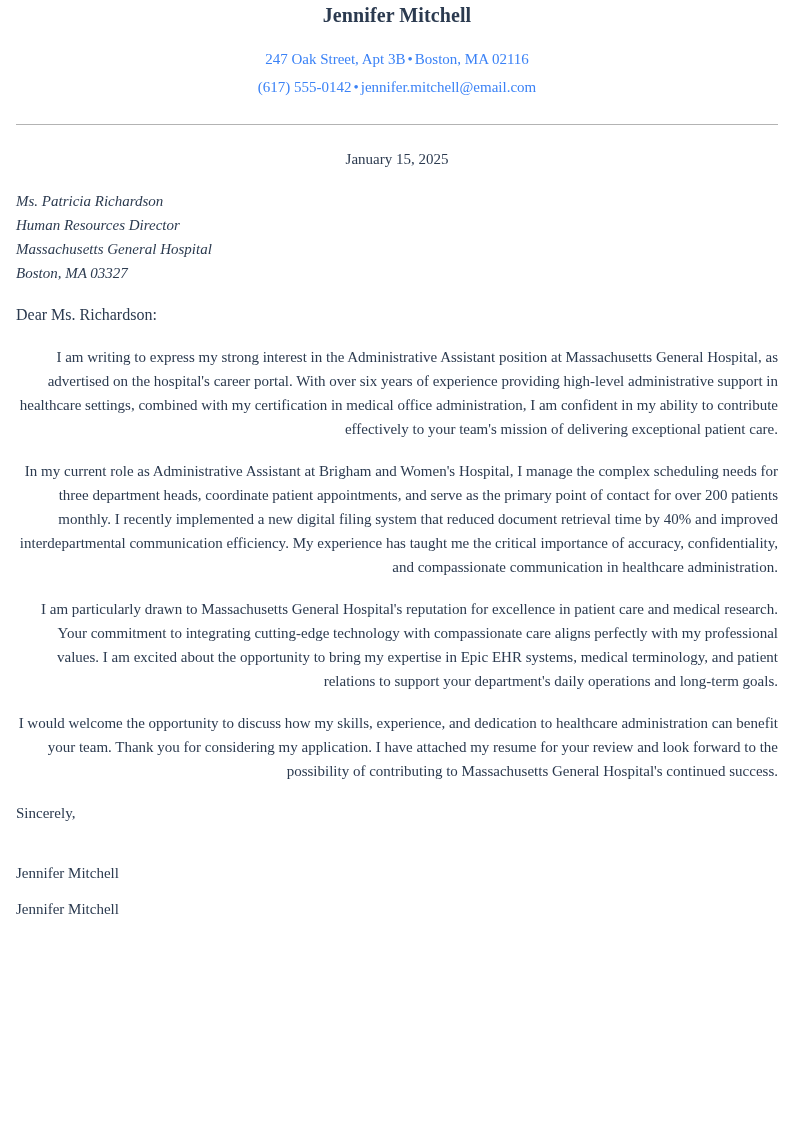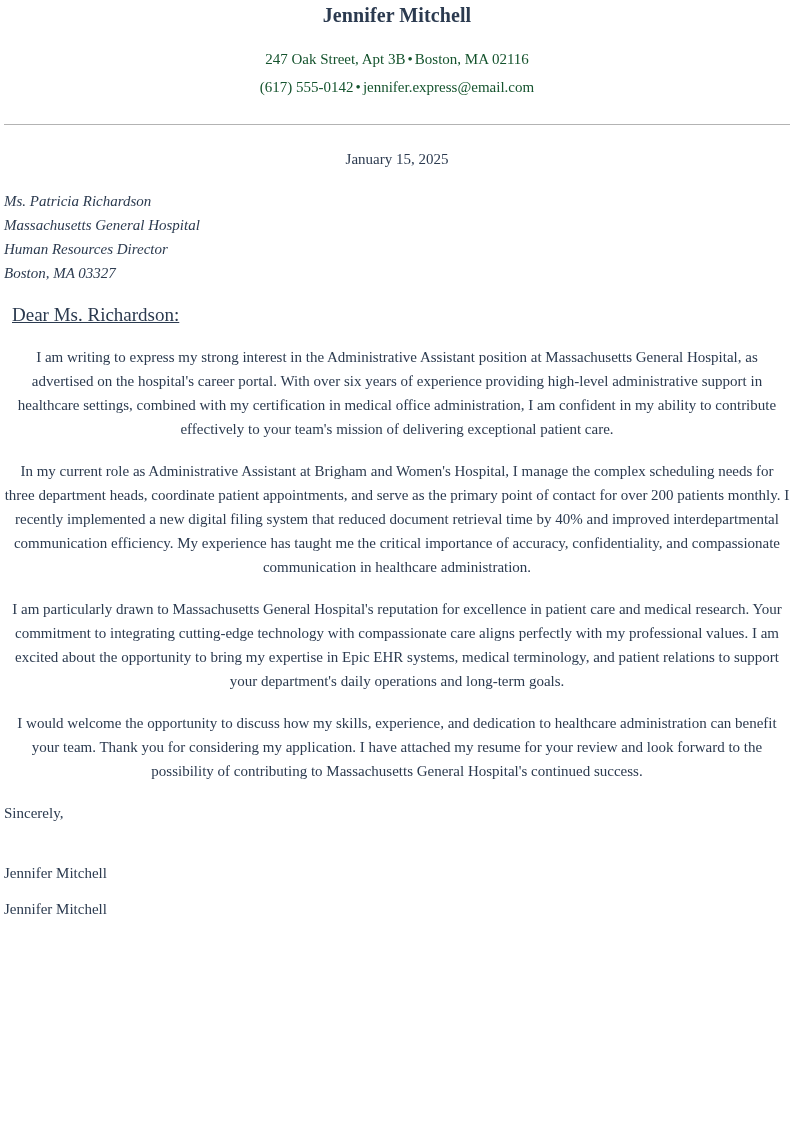--- a/index.html
+++ b/index.html
@@ -13,42 +13,42 @@
     height: 1123px;
     font-family: "Liberation Serif", "DejaVu Serif", serif;
     color: #2b3a4f;
     -webkit-font-smoothing: antialiased;
     overflow: hidden;
   }
   .page {
     width: 794px;
     height: 1123px;
     box-sizing: border-box;
-    padding: 0 4px;
+    padding: 0 16px;
     background: #ffffff;
     position: relative;
   }
 
   
   .letterhead {
     text-align: center;
     padding-top: 3px;
   }
   .applicant-name {
     font-size: 20px;
     font-weight: bold;
     line-height: 24px;
     color: #2b3a4f;
     margin: 0;
     letter-spacing: 0.1px;
   }
   .contact-line {
     font-size: 15px;
     line-height: 24px;
-    color: #14532d;
+    color: #3b82f6;
     margin: 0;
   }
   .contact-line.first {
     margin-top: 20px;
   }
   .contact-line.second {
     margin-top: 4px;
   }
   .sep-bullet {
     padding: 0 2px;
@@ -75,30 +75,29 @@
   .recipient-block {
     margin: 18px 0 0 0;
   }
   .recipient-line {
     font-size: 15px;
     line-height: 24px;
     margin: 0;
     font-style: italic;
   }
   .salutation {
-    font-size: 19px;
+    font-size: 16px;
     line-height: 24px;
-    margin: 18px 0 0 8px;
-    text-decoration: underline;
+    margin: 18px 0 0 0;
   }
   .body-paragraph {
     font-size: 15px;
     line-height: 24px;
     margin: 18px 0 0 0;
-    text-align: center;
+    text-align: right;
   }
   .closing {
     font-size: 15px;
     line-height: 24px;
     margin: 18px 0 0 0;
     font-family: Liberation Serif, serif;
   }
   .signature-space {
     height: 36px;
   }
@@ -121,33 +120,33 @@
 </head>
 <body>
 
 <div class="page">
 
   <header class="letterhead">
     <h1 class="applicant-name">Jennifer Mitchell</h1>
 
     <p class="contact-line first"><span>247 Oak Street, Apt 3B</span><span class="sep-bullet">•</span><span>Boston, MA 02116</span></p>
 
-    <p class="contact-line second"><span>(617) 555-0142</span><span class="sep-bullet">•</span><span>jennifer.express@email.com</span></p>
+    <p class="contact-line second"><span>(617) 555-0142</span><span class="sep-bullet">•</span><span>jennifer.mitchell@email.com</span></p>
   </header>
 
   <hr class="header-rule">
 
   <main class="letter-body">
 
     <p class="date-line">January 15, 2025</p>
 
     <div class="recipient-block">
       <p class="recipient-line">Ms. Patricia Richardson</p>
+      <p class="recipient-line">Human Resources Director</p>
       <p class="recipient-line">Massachusetts General Hospital</p>
-      <p class="recipient-line">Human Resources Director</p>
       <p class="recipient-line">Boston, MA 03327</p>
     </div>
 
     <p class="salutation">Dear Ms. Richardson:</p>
 
     <p class="body-paragraph">I am writing to express my strong interest in the Administrative Assistant position at Massachusetts General Hospital, as advertised on the hospital's career portal. With over six years of experience providing high-level administrative support in healthcare settings, combined with my certification in medical office administration, I am confident in my ability to contribute effectively to your team's mission of delivering exceptional patient care.</p>
 
     <p class="body-paragraph">In my current role as Administrative Assistant at Brigham and Women's Hospital, I manage the complex scheduling needs for three department heads, coordinate patient appointments, and serve as the primary point of contact for over 200 patients monthly. I recently implemented a new digital filing system that reduced document retrieval time by 40% and improved interdepartmental communication efficiency. My experience has taught me the critical importance of accuracy, confidentiality, and compassionate communication in healthcare administration.</p>
 
     <p class="body-paragraph">I am particularly drawn to Massachusetts General Hospital's reputation for excellence in patient care and medical research. Your commitment to integrating cutting-edge technology with compassionate care aligns perfectly with my professional values. I am excited about the opportunity to bring my expertise in Epic EHR systems, medical terminology, and patient relations to support your department's daily operations and long-term goals.</p>

